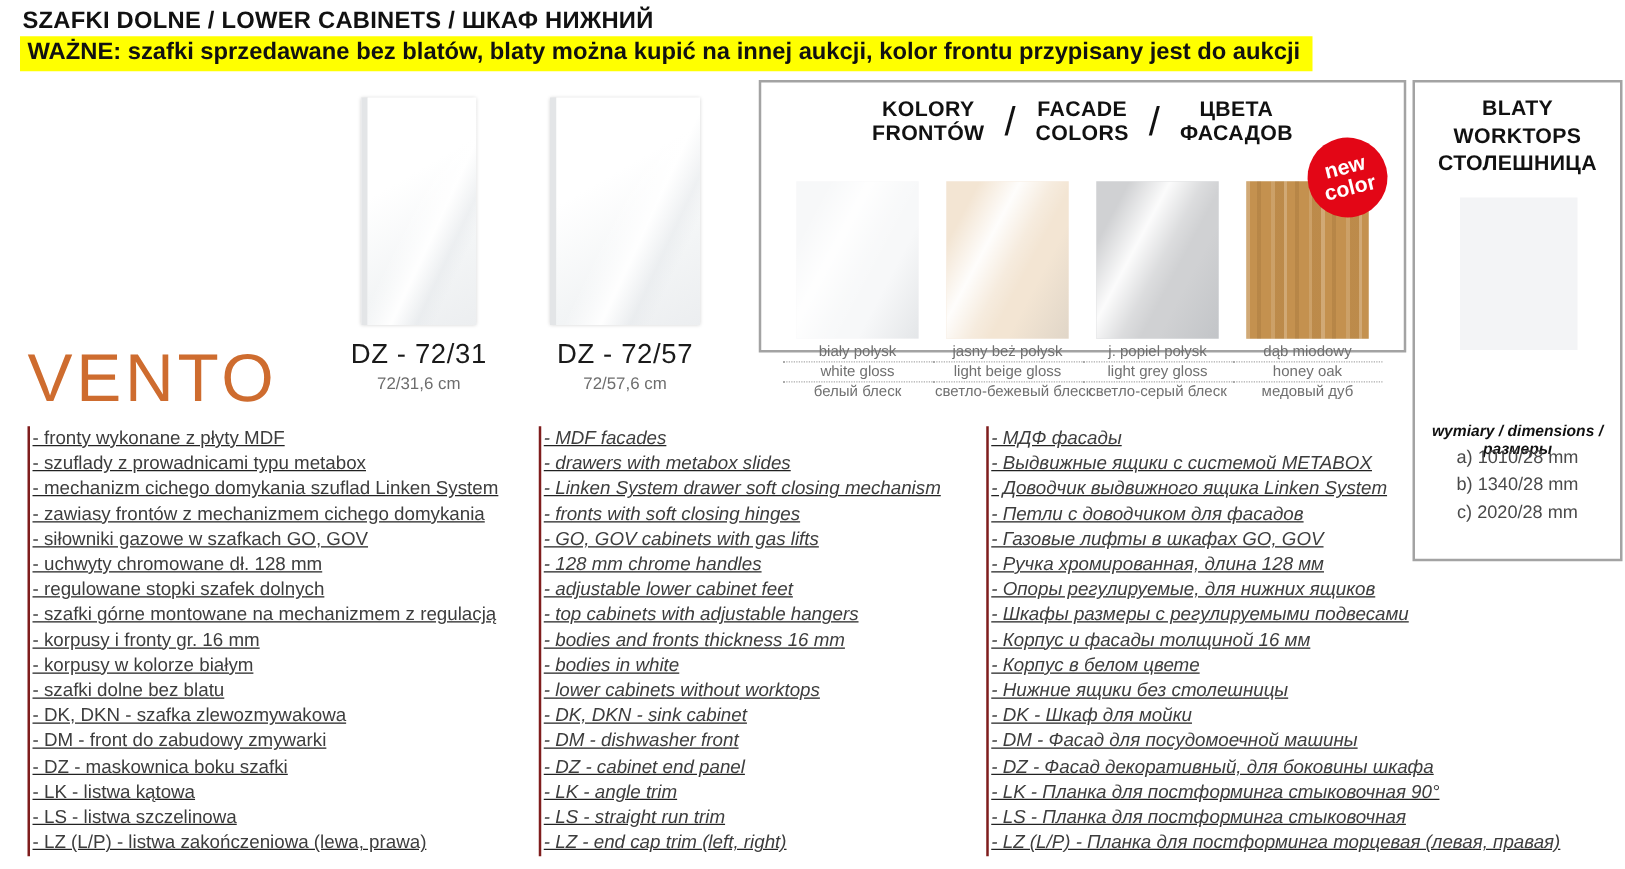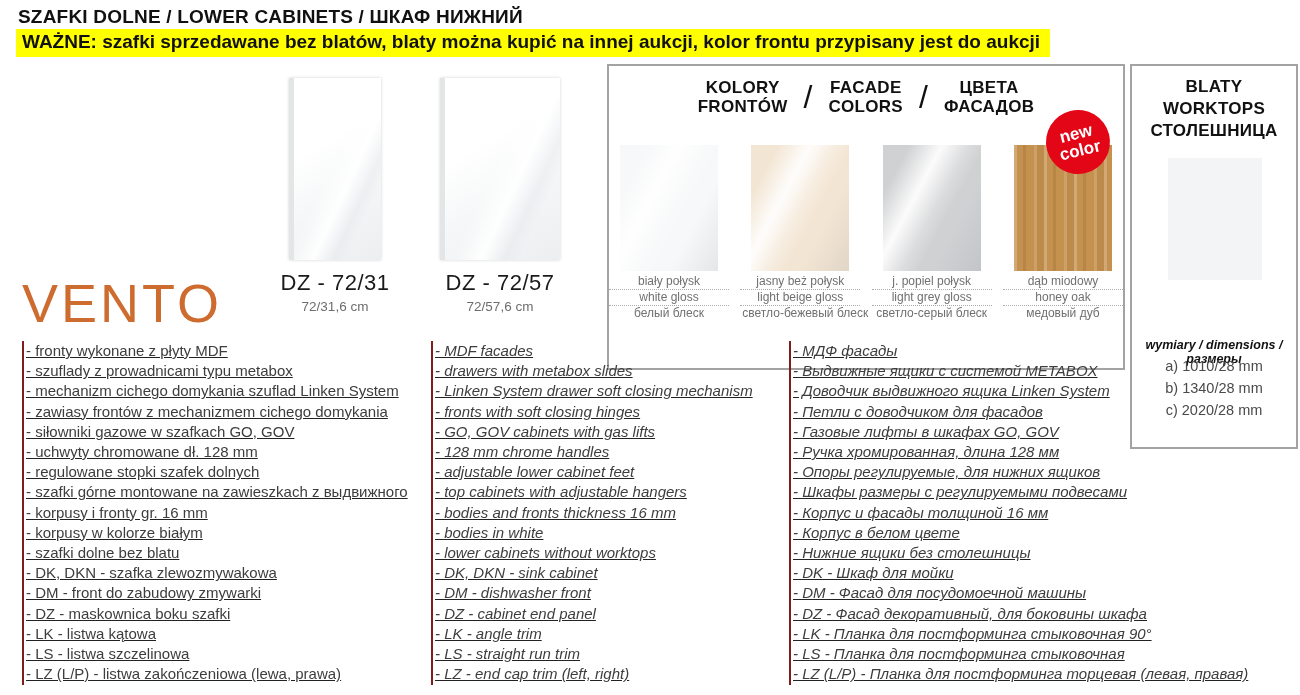--- a/index.html
+++ b/index.html
@@ -17,28 +17,28 @@
   .cab-panel { position:relative; margin:0 auto; background:linear-gradient(150deg,#ffffff 35%,#f3f5f6 70%,#eceef0 100%);
     border-left:5px solid #e3e5e7; box-shadow:0 0 3px rgba(0,0,0,.18); overflow:hidden; }
   .cab-panel::after { content:""; position:absolute; inset:0;
     background:linear-gradient(115deg, rgba(255,255,255,0) 45%, rgba(255,255,255,.95) 60%, rgba(230,233,236,.55) 72%, rgba(255,255,255,0) 80%); }
   .prod-code { margin-top:10px; font-size:22px; color:#1a1a1a; letter-spacing:.5px; }
   .prod-size { margin-top:3px; font-size:13.5px; color:#6d6d6d; }
   
   .brand { position:absolute; left:22px; top:272px; font-size:54px; letter-spacing:3px; font-weight:400; }
   
   .panel { position:absolute; border:2px solid #a3a3a3; background:#fff; }
-  #colors-panel { left:607px; top:64px; width:518px; height:306px; }
+  #colors-panel { left:607px; top:64px; width:518px; height:218px; }
   .cp-header { position:absolute; top:12px; left:0; right:0; display:flex; justify-content:center; align-items:center; gap:16px; }
   .cp-title { text-align:center; font-size:17px; font-weight:700; line-height:1.12; color:#111; letter-spacing:.3px; }
   .cp-slash { font-size:32px; font-weight:400; color:#111; }
   .badge { position:absolute; left:437px; top:44px; width:64px; height:64px; border-radius:50%;
     color:#fff; font-weight:700; font-size:17px; line-height:1.02; display:flex; flex-direction:column;
     align-items:center; justify-content:center; transform:rotate(-14deg); z-index:3; }
-  .swatch-row { position:absolute; top:79px; left:0; right:0; display:flex; justify-content:space-between; }
+  .swatch-row { position:absolute; top:79px; left:0; right:0; display:flex; justify-content:center; }
   .swatch-card { width:120px; text-align:center; }
   .swatch { position:relative; width:98px; height:126px; margin:0 auto 3px auto; overflow:hidden; }
   .gloss::after { content:""; position:absolute; inset:0;
     background:
       linear-gradient(118deg, rgba(255,255,255,0) 16%, rgba(255,255,255,.92) 36%, rgba(255,255,255,.25) 52%, rgba(255,255,255,0) 62%),
       linear-gradient(118deg, rgba(110,120,130,0) 70%, rgba(110,120,130,.14) 100%); }
   .wood { background-image:
       repeating-linear-gradient(90deg, rgba(255,255,255,.22) 0 3px, rgba(0,0,0,0) 3px 9px, rgba(90,55,15,.12) 9px 12px,
         rgba(0,0,0,0) 12px 20px, rgba(255,255,255,.14) 20px 23px, rgba(90,55,15,.07) 23px 30px); }
   .swatch-label { font-size:12px; color:#707070; line-height:15px; padding:0 2px; white-space:nowrap; }
@@ -145,21 +145,21 @@
 
   <div id="spec-area">
       <div class="spec-col" style="left: 22px; width: 400px;">
         <div class="spec-item">- fronty wykonane z płyty MDF</div>
         <div class="spec-item">- szuflady z prowadnicami typu metabox</div>
         <div class="spec-item">- mechanizm cichego domykania szuflad Linken System</div>
         <div class="spec-item">- zawiasy frontów z mechanizmem cichego domykania</div>
         <div class="spec-item">- siłowniki gazowe w szafkach GO, GOV</div>
         <div class="spec-item">- uchwyty chromowane dł. 128 mm</div>
         <div class="spec-item">- regulowane stopki szafek dolnych</div>
-        <div class="spec-item">- szafki górne montowane na zawieszkach z выдвижного</div>
+        <div class="spec-item">- szafki górne montowane na mechanizmem z regulacją</div>
         <div class="spec-item">- korpusy i fronty gr. 16 mm</div>
         <div class="spec-item">- korpusy w kolorze białym</div>
         <div class="spec-item">- szafki dolne bez blatu</div>
         <div class="spec-item">- DK, DKN - szafka zlewozmywakowa</div>
         <div class="spec-item">- DM - front do zabudowy zmywarki</div>
         <div class="spec-item">- DZ - maskownica boku szafki</div>
         <div class="spec-item">- LK - listwa kątowa</div>
         <div class="spec-item">- LS - listwa szczelinowa</div>
         <div class="spec-item">- LZ (L/P) - listwa zakończeniowa (lewa, prawa)</div>
       </div>

